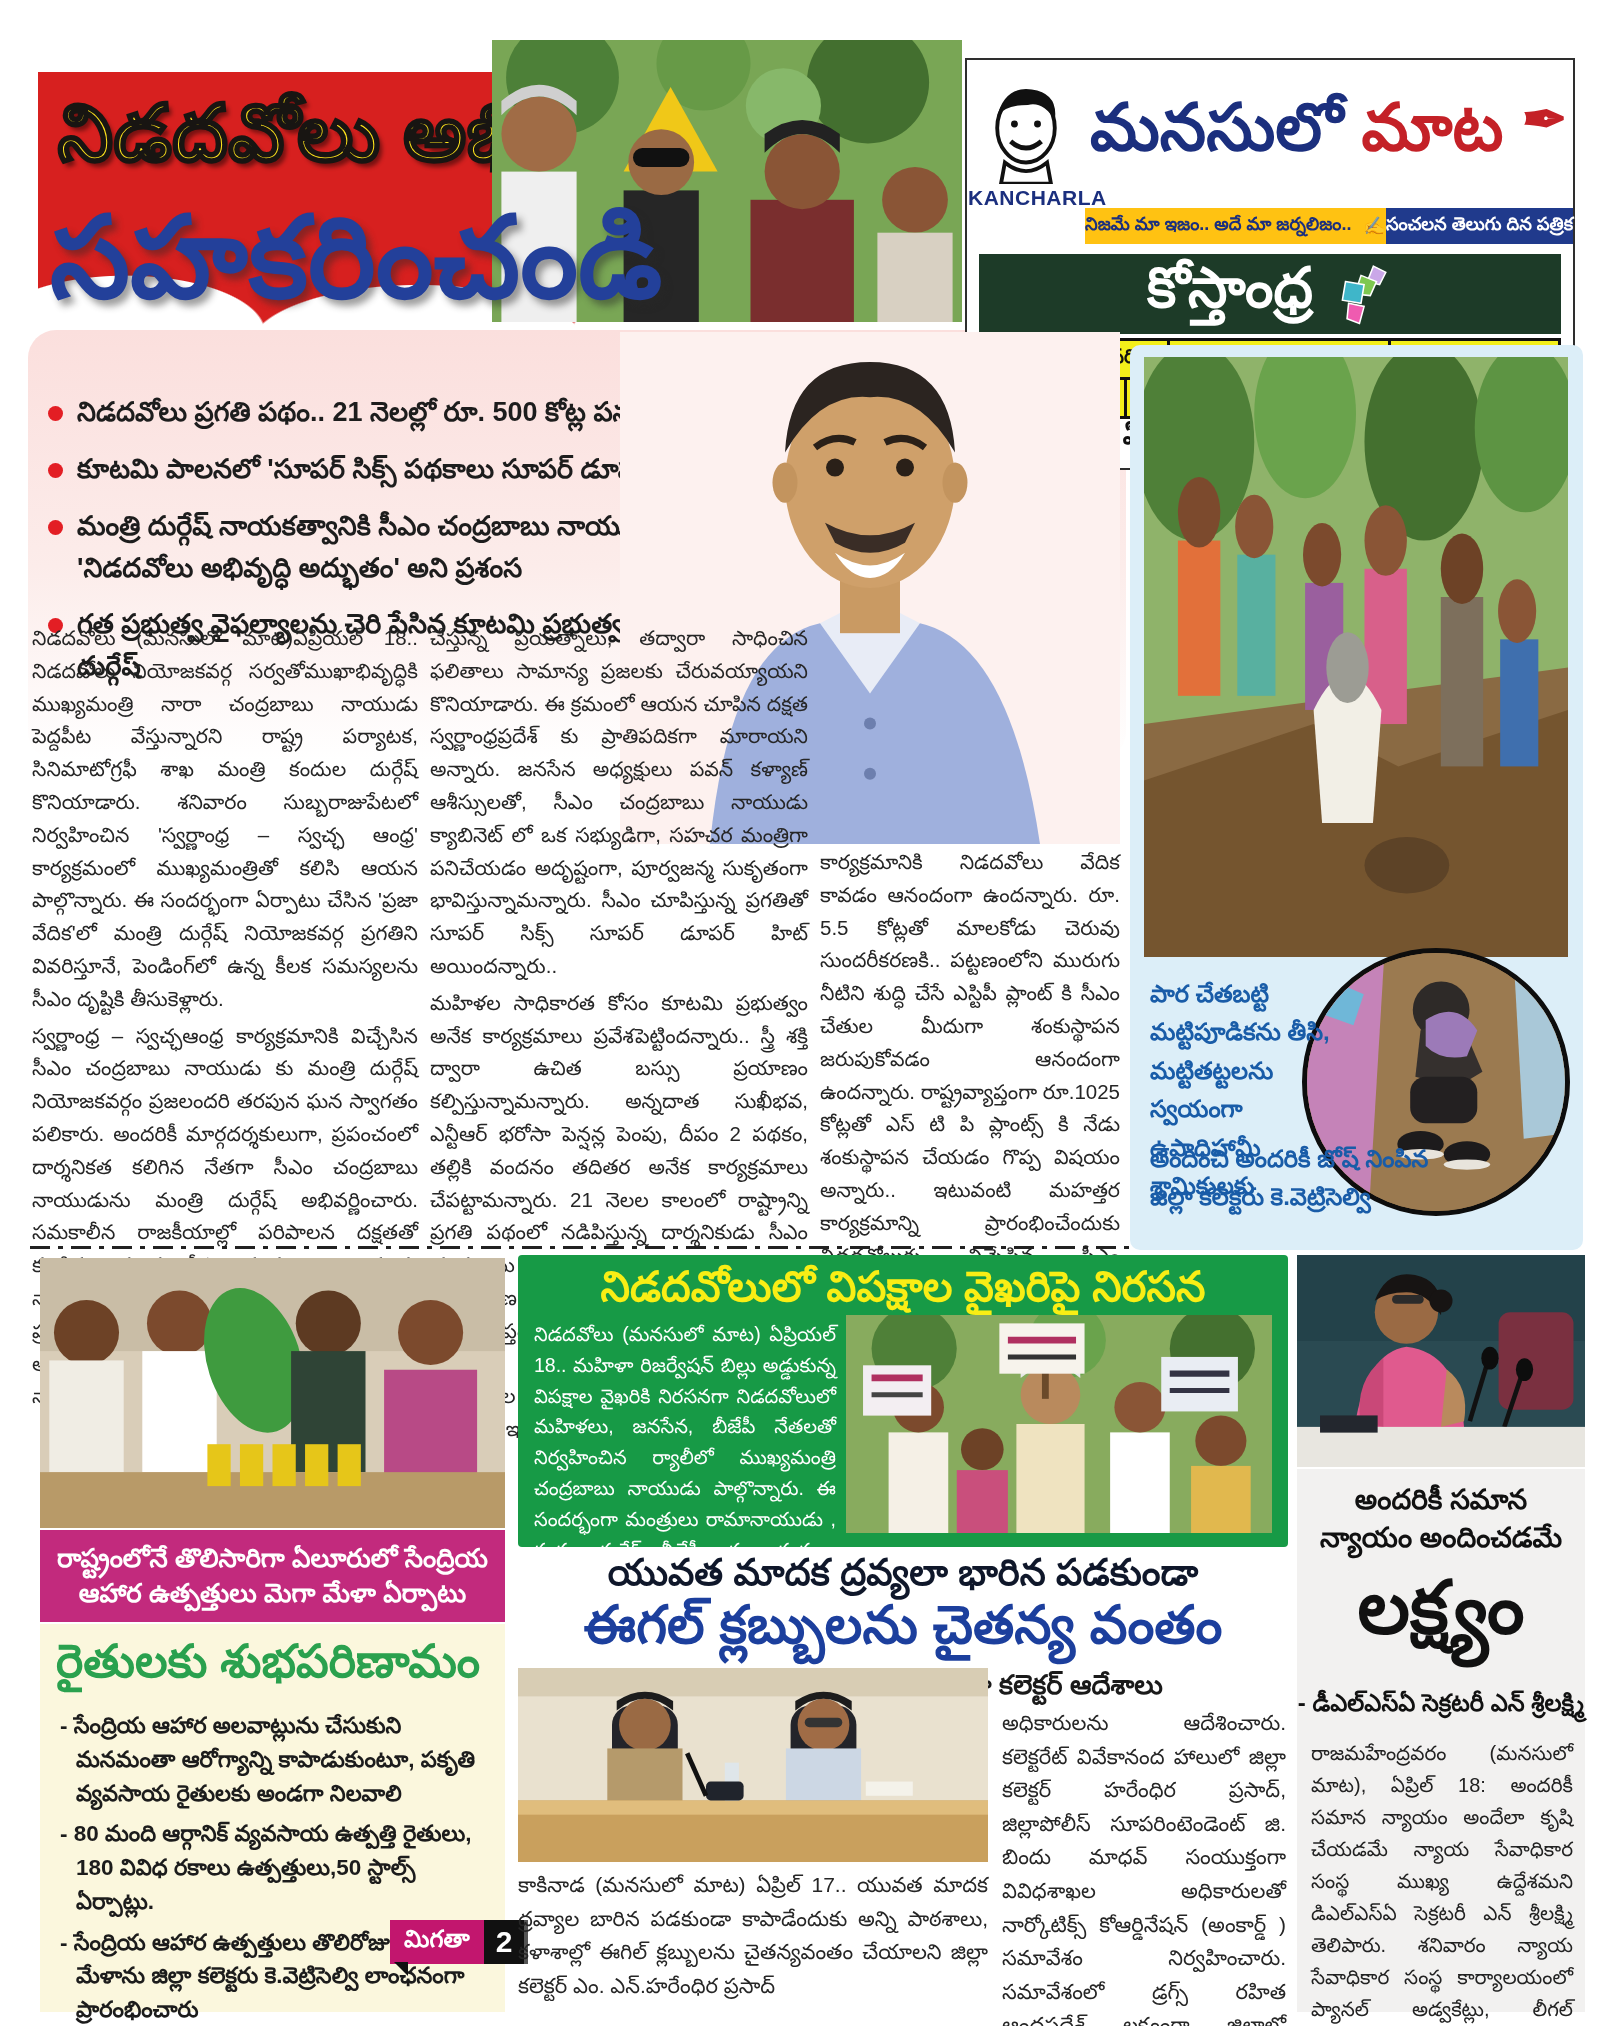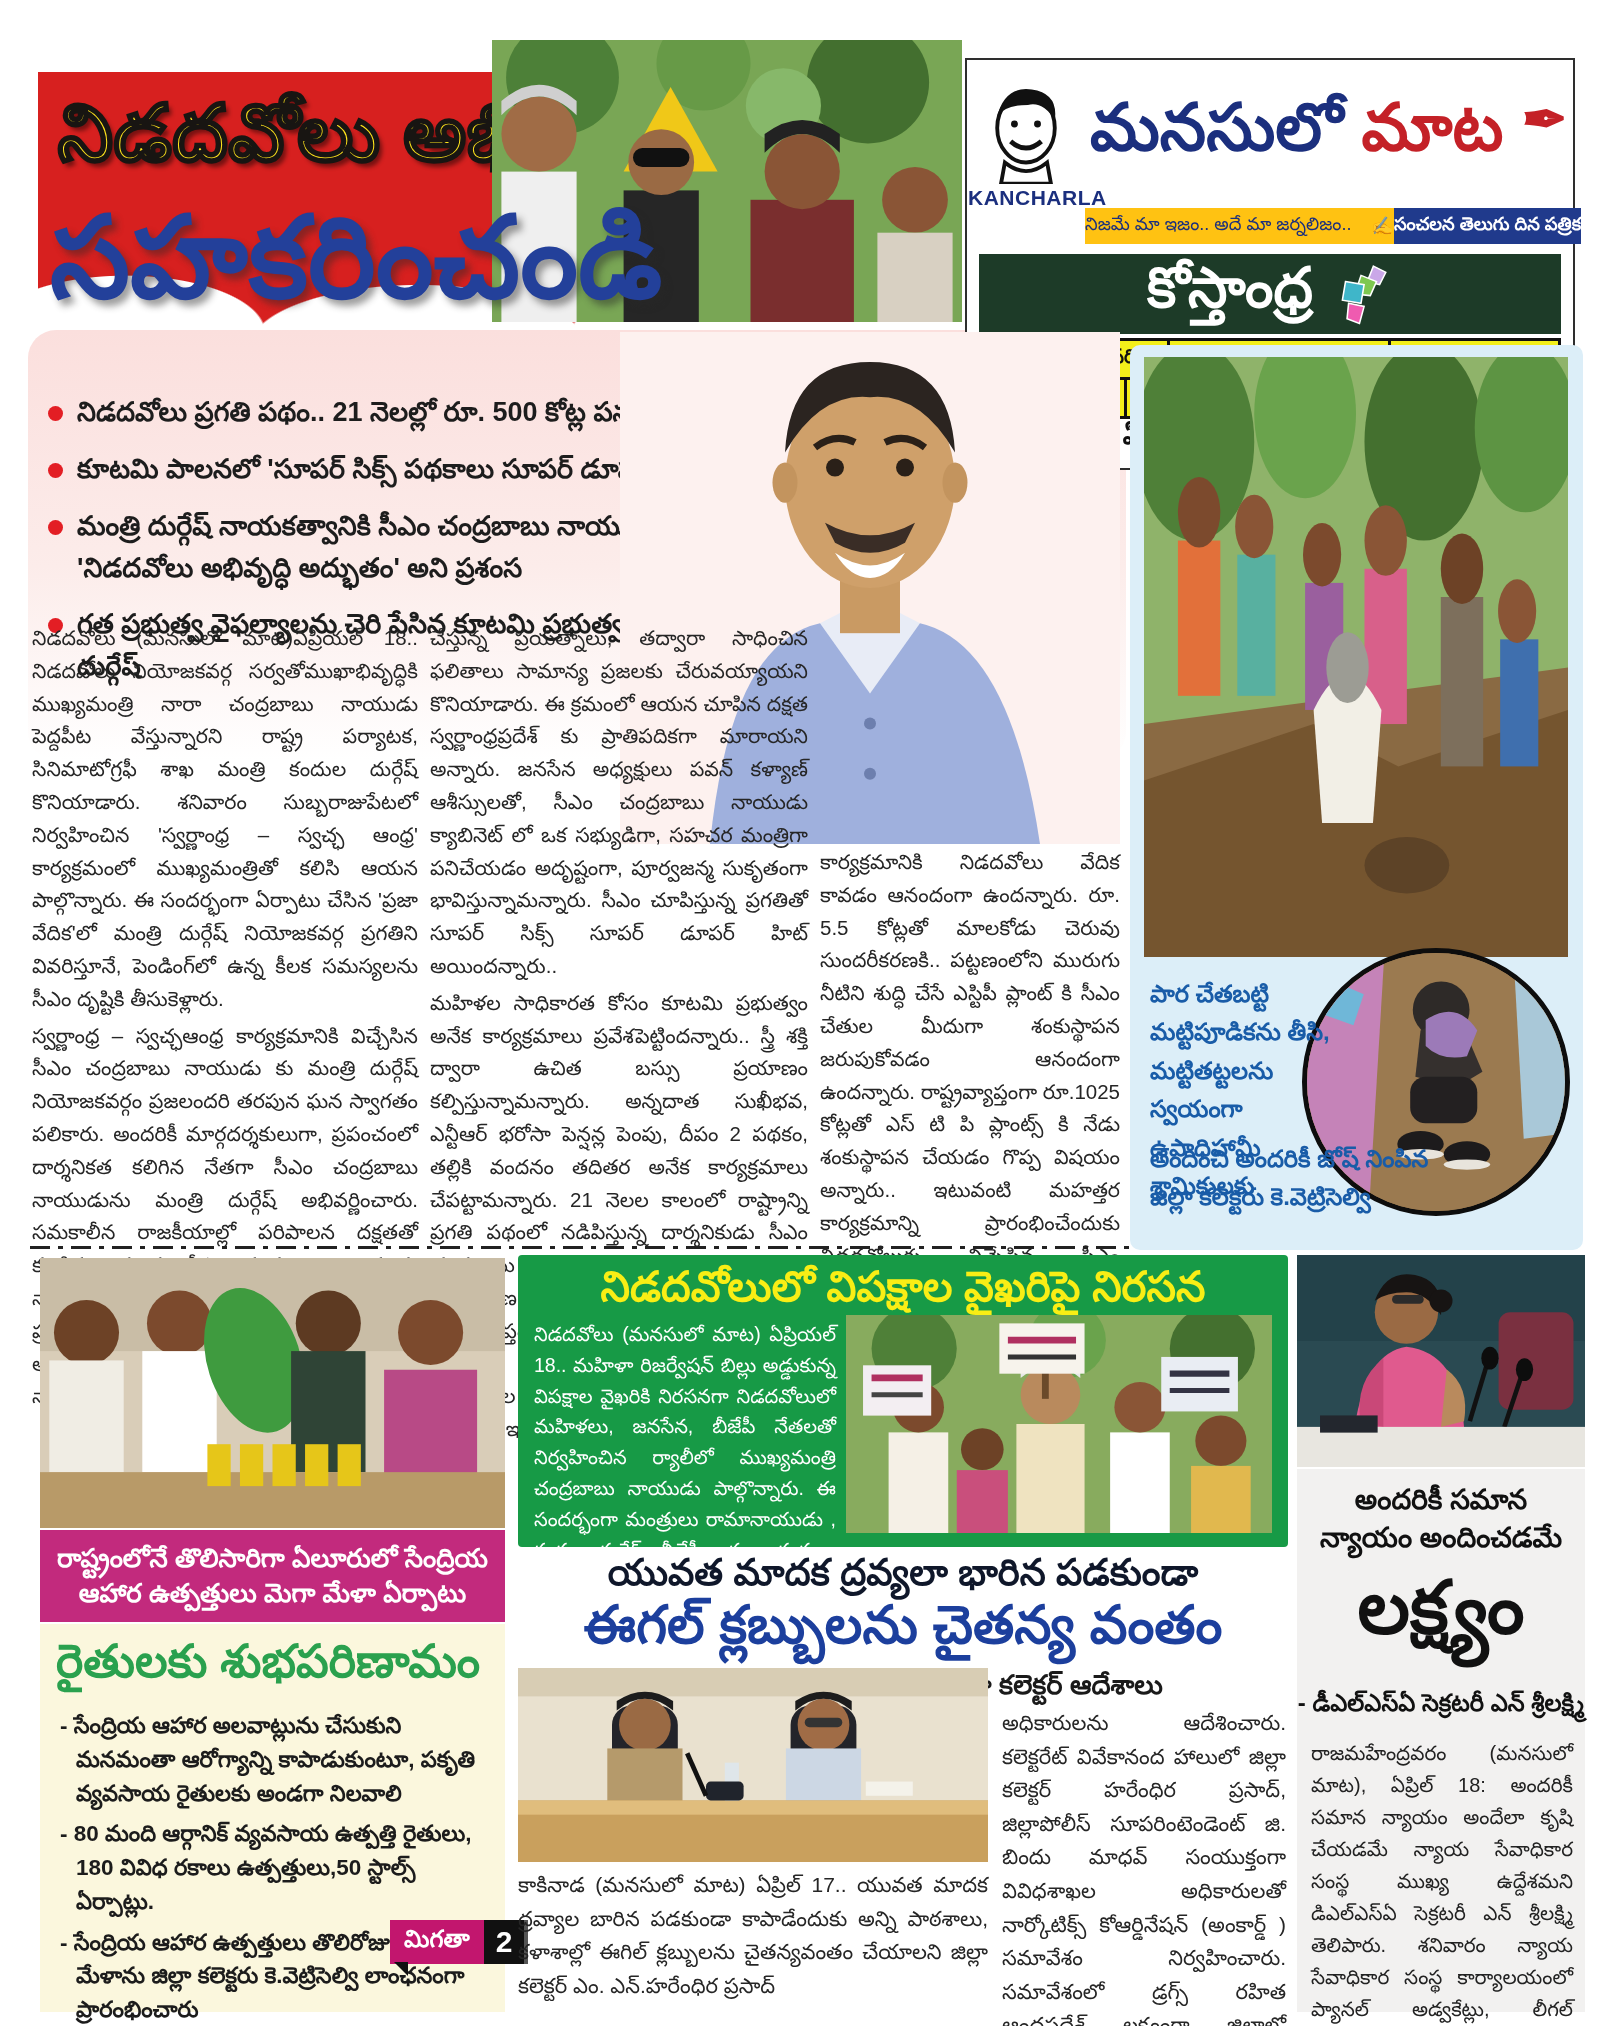--- a/index.html
+++ b/index.html
@@ -44,22 +44,22 @@
   }
   .face-sketch{left:978px;top:78px;width:96px;height:106px;}
   .kancharla{left:968px;top:186px;width:118px;text-align:center;
     font-size:21px;font-weight:800;color:#1b2f7e;letter-spacing:.5px;}
   .brand-line{left:1090px;top:88px;width:480px;white-space:nowrap;
     font-size:66px;font-weight:800;}
   .brand-prefix{color:#1b2f7e;}
   .brand-suffix{color:#c42127;}
   .pen-nib{color:#c42127;font-size:54px;vertical-align:12px;}
   .tagline-row{left:1085px;top:208px;width:482px;height:36px;display:flex;}
-  .tag-yellow{flex:1.5;background:#ffc212;color:#1b2f7e;font-weight:400;font-size:18px;
-    display:flex;align-items:center;justify-content:center;gap:20px;white-space:nowrap;}
+  .tag-yellow{flex:1.5;background:#ffc212;color:#1b2f7e;font-weight:700;font-size:18px;
+    display:flex;align-items:center;justify-content:center;gap:12px;white-space:nowrap;}
   .tag-blue{flex:1;background:#203a8c;color:#fff;font-weight:700;font-size:18px;
     display:flex;align-items:center;justify-content:center;white-space:nowrap;}
   .kosta-banner{left:979px;top:254px;width:582px;height:80px;background:#1d3b28;
     display:flex;align-items:center;justify-content:center;gap:16px;}
   .kosta-banner .txt{color:#fff;font-size:56px;font-weight:800;}
   .districts{left:979px;top:338px;width:582px;background:#111;padding:3px;box-sizing:border-box;}
   .d-row{display:grid;gap:3px;}
   .d-row + .d-row{margin-top:3px;}
   .d-row1{grid-template-columns:1fr 1.18fr .9fr;}
   .d-row2{grid-template-columns:1fr 1fr 1fr 1fr;}

